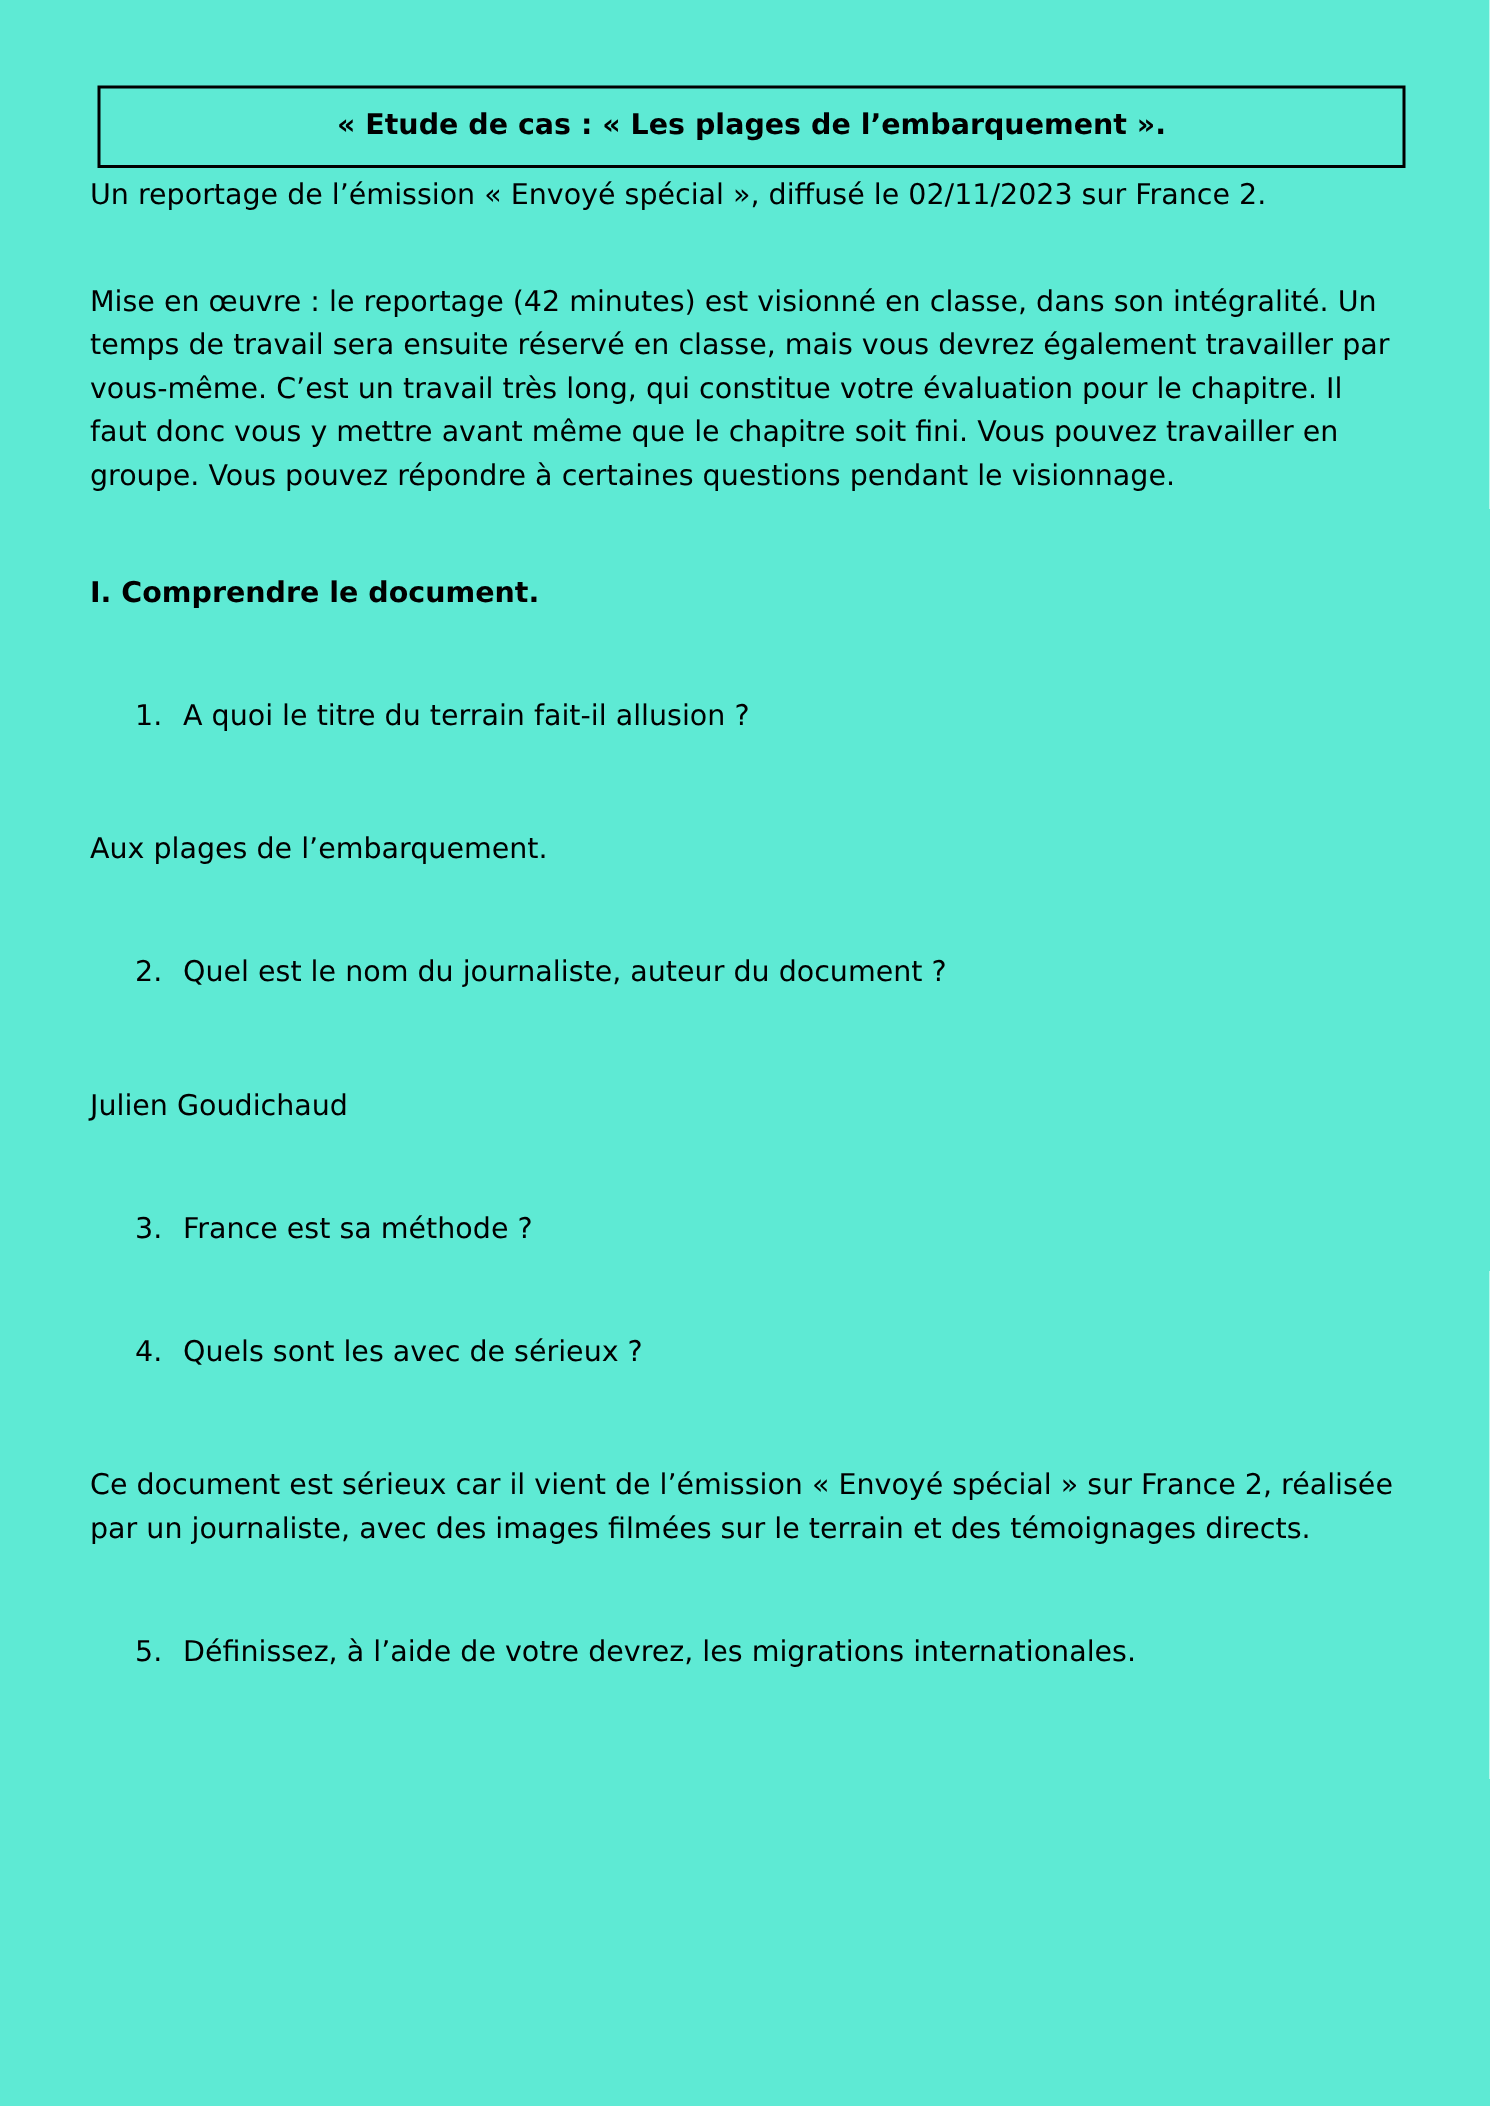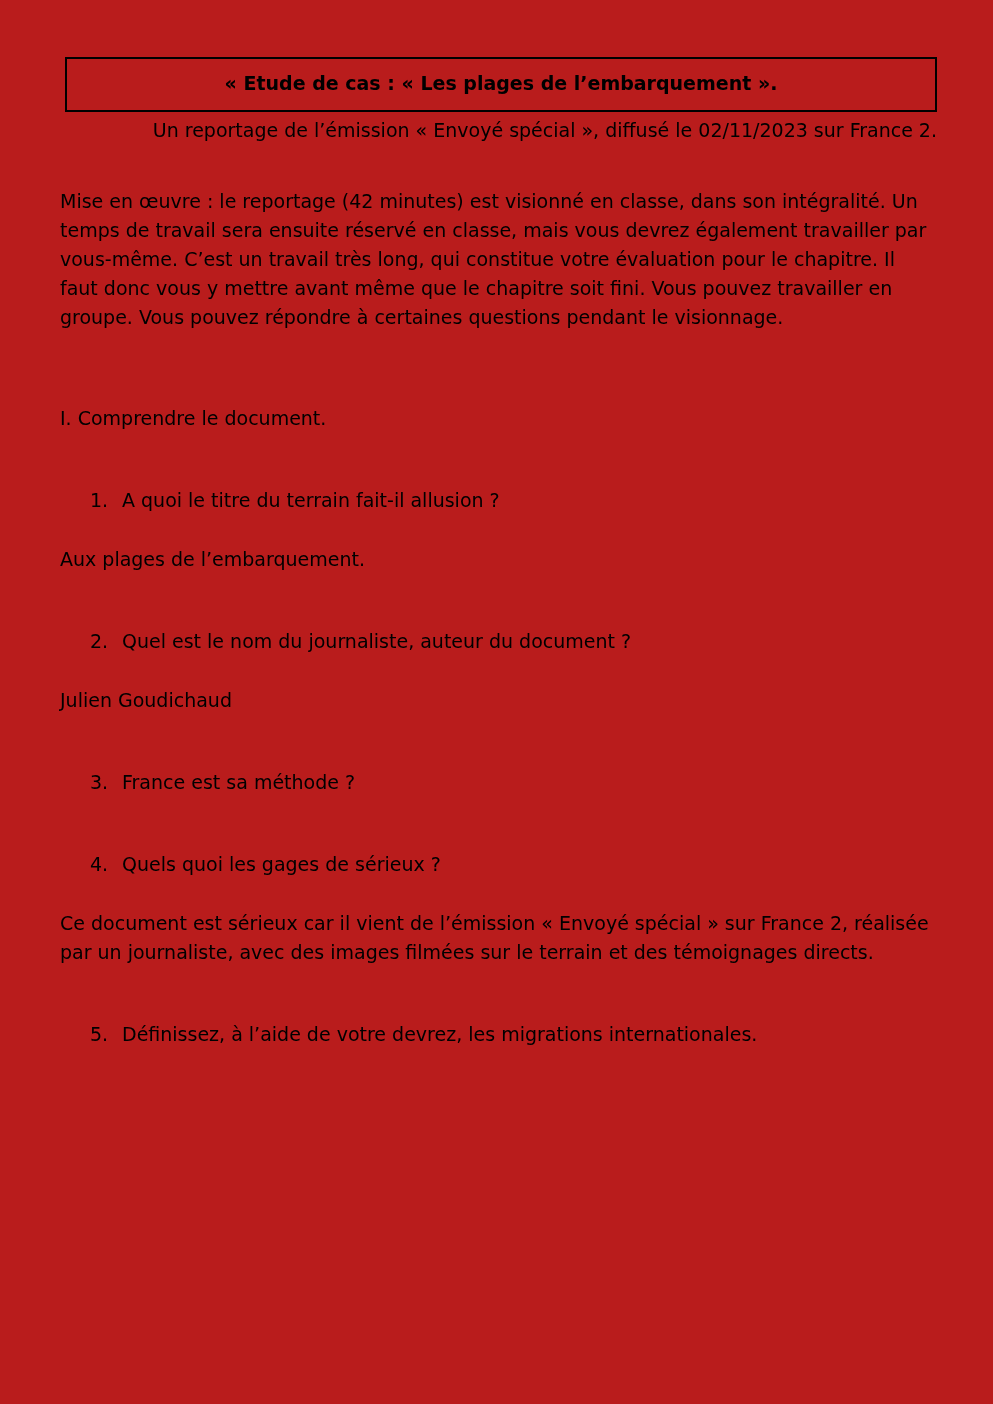--- a/index.html
+++ b/index.html
@@ -4,63 +4,63 @@
 <style>
   html, body {
     margin: 0;
     padding: 0;
     background: #ffffff;
   }
   .page {
     position: relative;
     width: 993px;
     height: 1404px;
-    background: #b91c1c;
+    background: #5eead4;
     color: #000000;
     font-family: "DejaVu Sans", "Liberation Sans", sans-serif;
     font-size: 19px;
     line-height: 29px;
     overflow: hidden;
   }
   .content {
     padding: 57px 56px 0 60px; 
   }
   .title-box {
     margin-left: 5px;
     border: 2px solid #000000;
     padding: 10px 8px 12px 8px;
     text-align: center;
     font-weight: bold;
   }
   .subtitle {
     margin-top: 4px;
-    text-align: right;
+    text-align: left;
   }
   .intro {
     margin-top: 42px;
   }
   .section-heading {
-    margin-top: 72px;
-    font-weight: normal;
+    margin-top: 49px;
+    font-weight: bold;
   }
   .question {
     margin-top: 53px;
     display: flex;
     align-items: flex-start;
     padding-left: 30px;
   }
   .q-num {
     flex: none;
     width: 32px;
   }
   .q-text {
     flex: 1 1 auto;
   }
   .answer {
-    margin-top: 30px;
+    margin-top: 60px;
   }
 </style>
 </head>
 <body>
 
 <div class="page">
   <div class="content">
 
     <div class="title-box">« Etude de cas : « Les plages de l’embarquement ».</div>
 
@@ -80,21 +80,21 @@
           <span class="q-num">2.</span>
           <span class="q-text">Quel est le nom du journaliste, auteur du document ?</span>
         </div>
         <div class="answer">Julien Goudichaud</div>
         <div class="question">
           <span class="q-num">3.</span>
           <span class="q-text">France est sa méthode ?</span>
         </div>
         <div class="question">
           <span class="q-num">4.</span>
-          <span class="q-text">Quels quoi les gages de sérieux ?</span>
+          <span class="q-text">Quels sont les avec de sérieux ?</span>
         </div>
         <div class="answer">Ce document est sérieux car il vient de l’émission « Envoyé spécial » sur France 2, réalisée par un journaliste, avec des images filmées sur le terrain et des témoignages directs.</div>
         <div class="question">
           <span class="q-num">5.</span>
           <span class="q-text">Définissez, à l’aide de votre devrez, les migrations internationales.</span>
         </div>
       </div>
 
   </div>
 </div>

